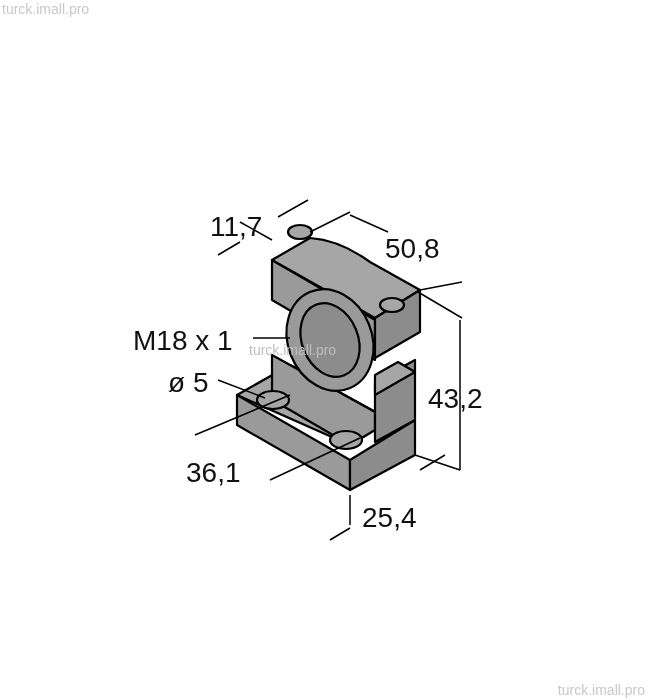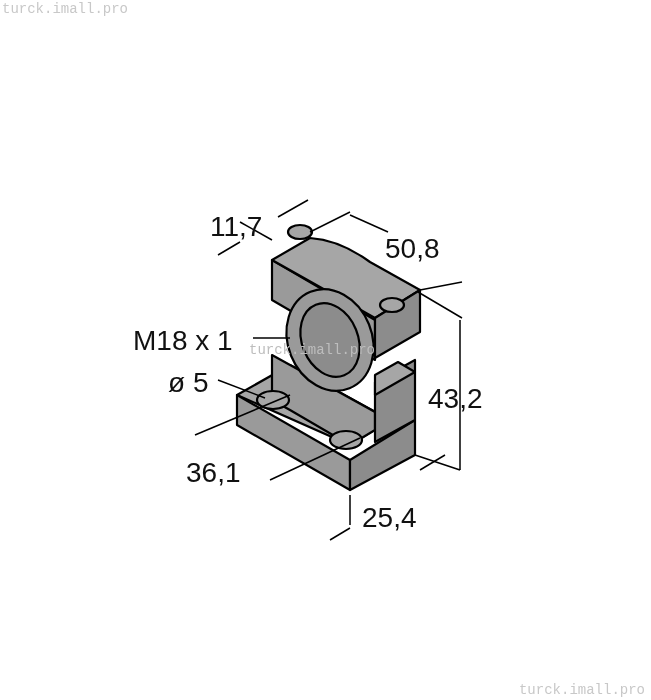--- a/index.html
+++ b/index.html
@@ -1,17 +1,17 @@
 <!DOCTYPE html>
 <html><head>
 <meta charset="utf-8">
 <style>
   html, body { margin:0; padding:0; background:#ffffff; }
   body { width:651px; height:700px; position:relative; overflow:hidden; font-family:"Liberation Sans", sans-serif; }
-  .wm { position:absolute; font-family:Liberation Mono, monospace; font-size:14px; color:#c8c8c8; }
+  .wm { position:absolute; font-family:Liberation Sans, sans-serif; font-size:14px; color:#c8c8c8; }
   #wm-top { left:2px; top:1px; }
   #wm-bottom { right:6px; bottom:2px; }
   #wm-mid { left:249px; top:342px; color:#bdbdbd; }
   svg { position:absolute; left:0; top:0; }
   .dim { font-family:"Liberation Sans", sans-serif; font-size:28px; fill:#111; }
 </style>
 </head>
 <body>
 
 <div class="wm" id="wm-top">turck.imall.pro</div>

